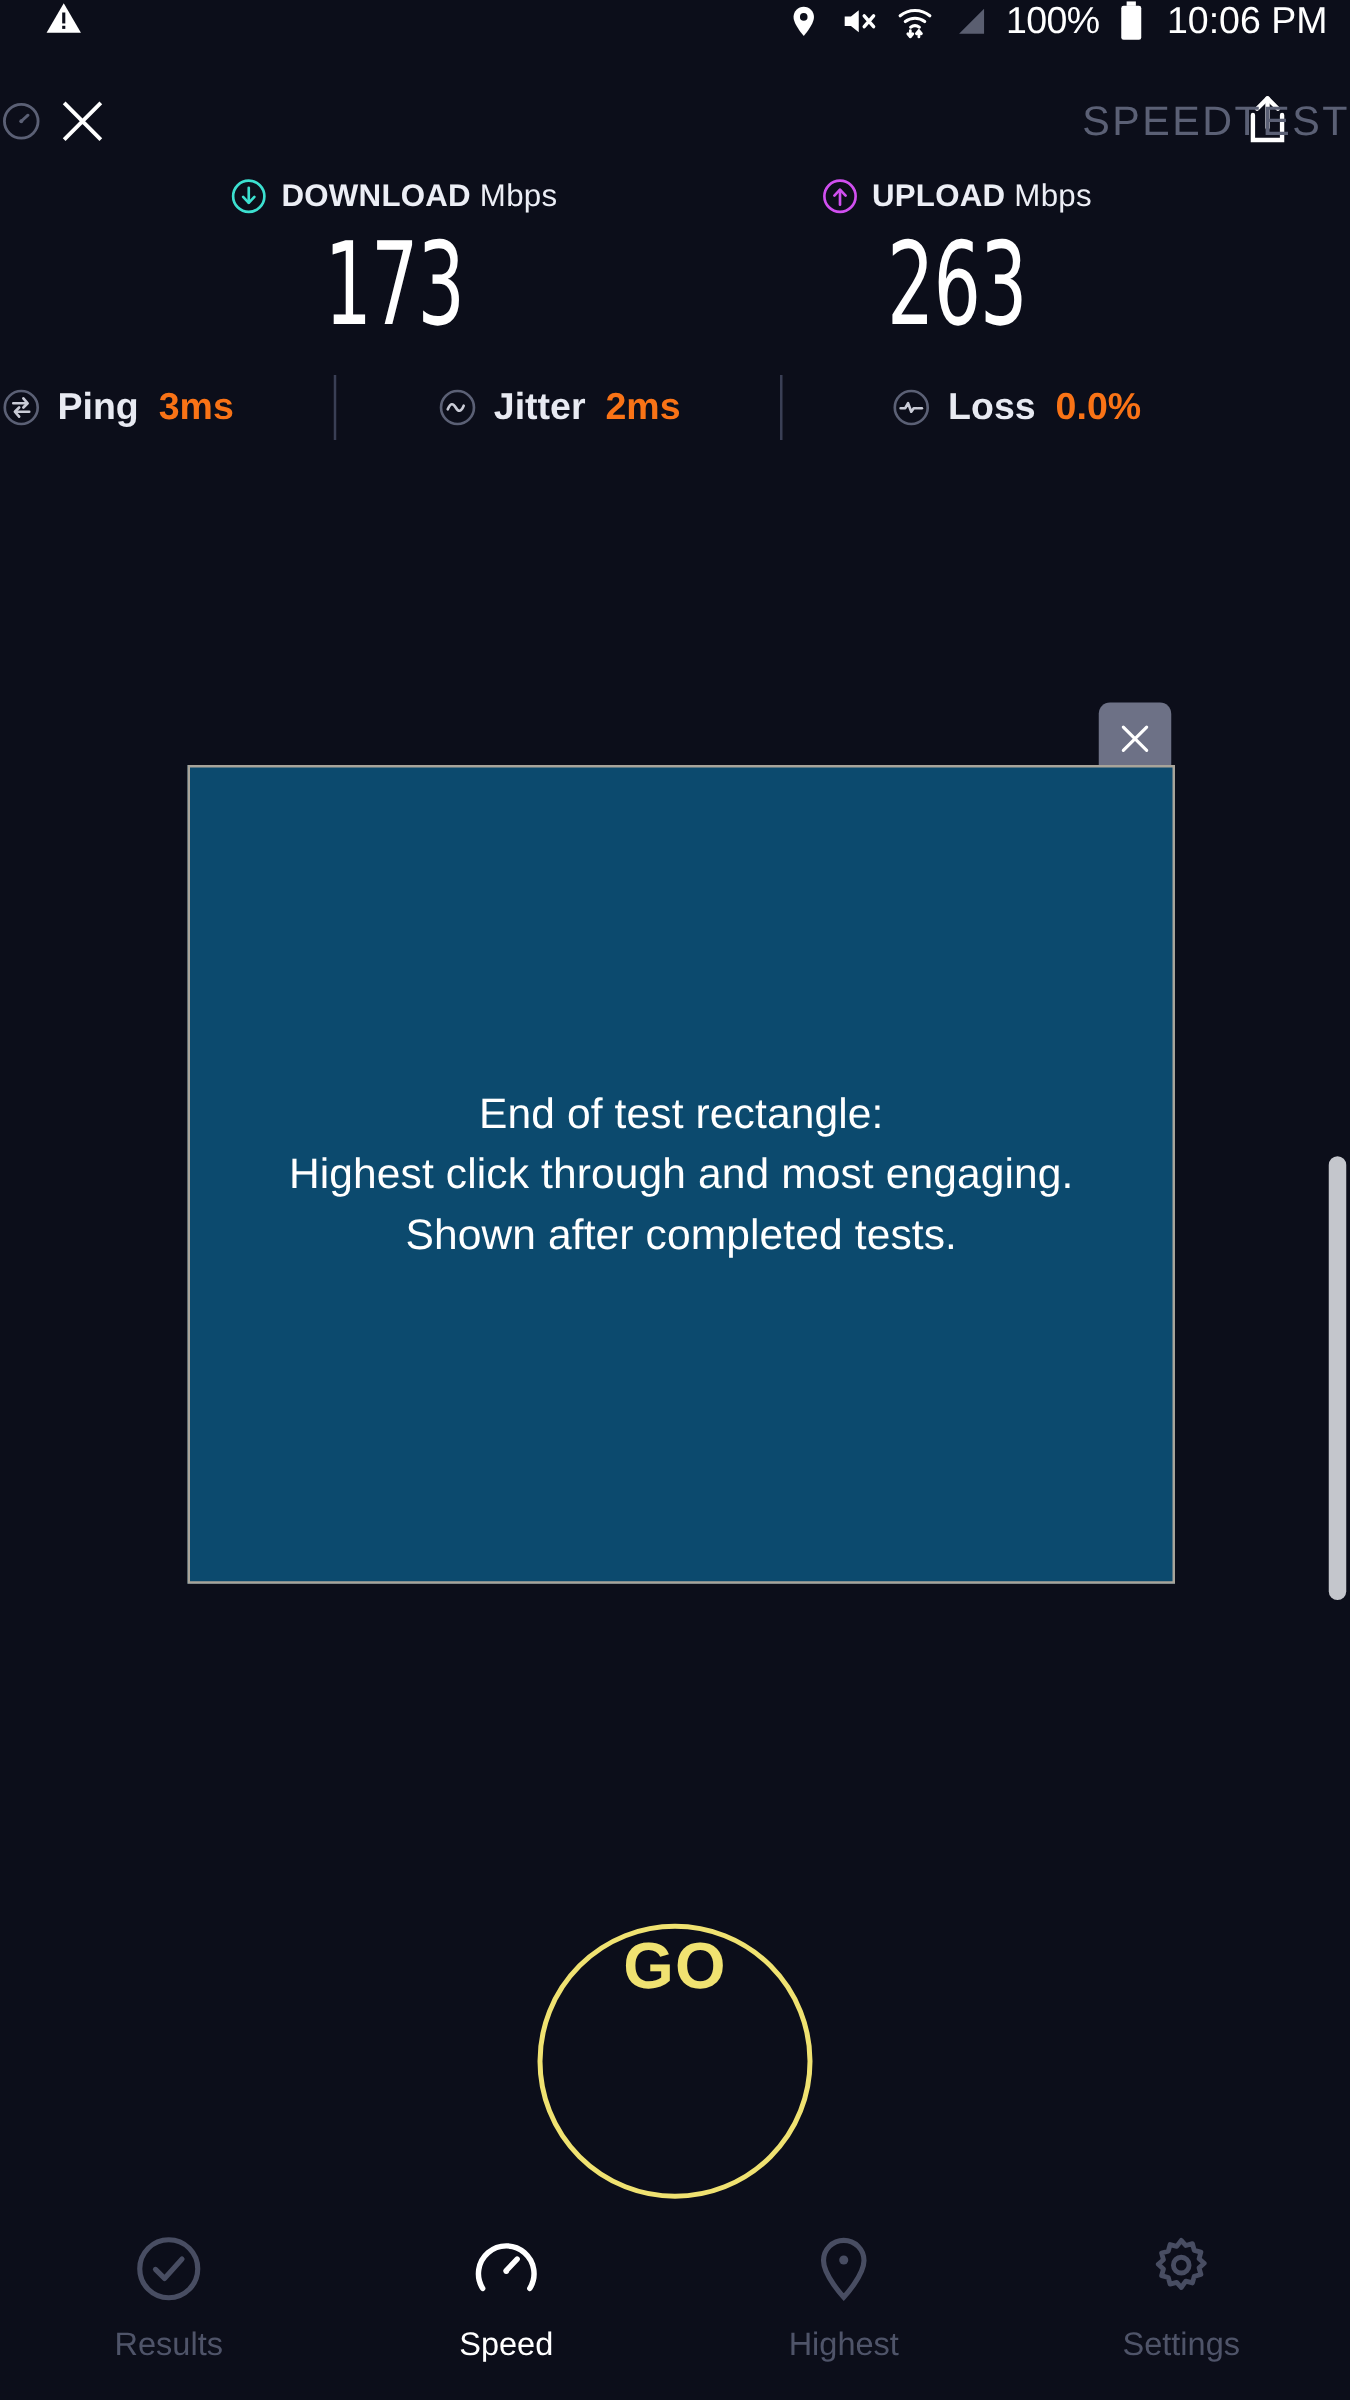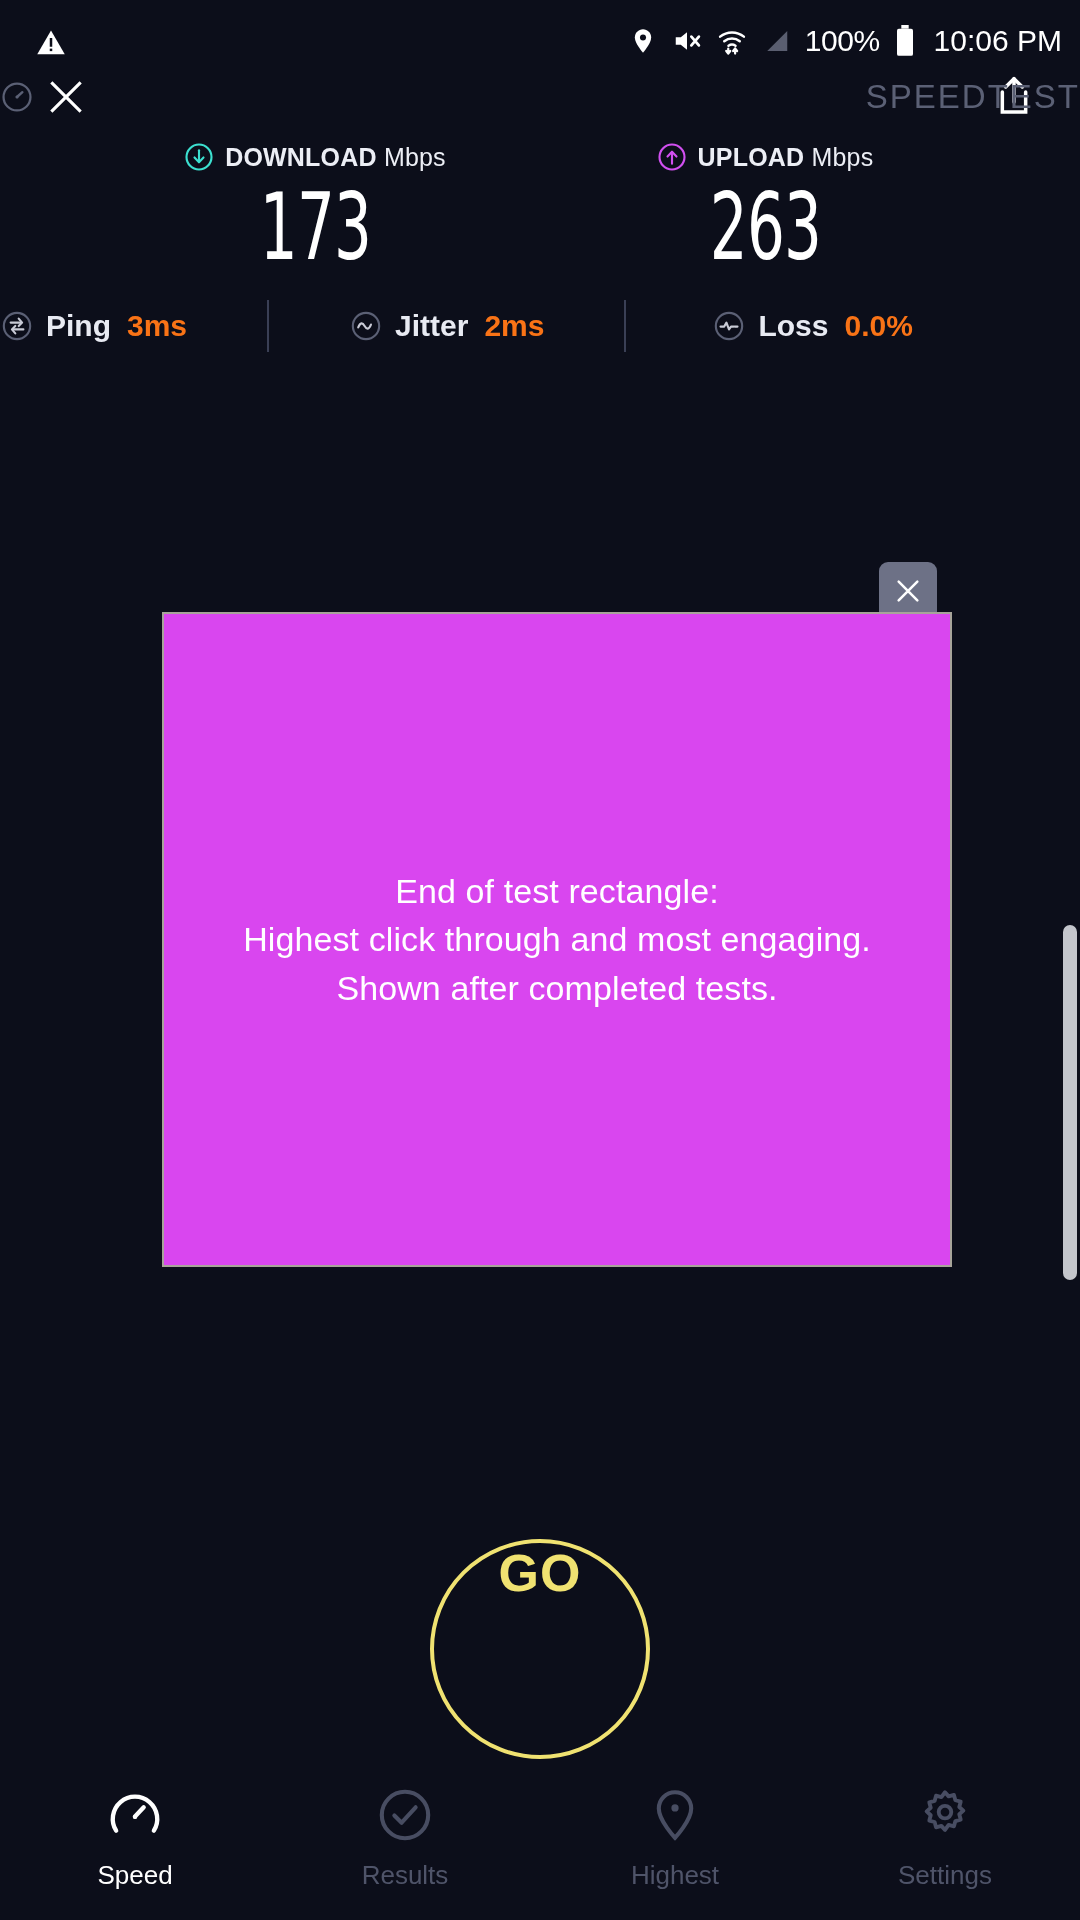--- a/index.html
+++ b/index.html
@@ -12,21 +12,21 @@
   #app {
     position:relative;
     width:1080px; height:1920px;
     background:#0c0e1a;
   }
 
   
   .statusbar {
     position:absolute; top:0; left:0;
     width:1080px; height:58px;
-    display:flex; align-items:flex-end;
+    display:flex; align-items:flex-start;
     padding:0 18px 0 36px;
     color:#ffffff;
   }
   .sb-left { display:flex; align-items:center; }
   .sb-right { margin-left:auto; display:flex; align-items:center; gap:14px; }
   .sb-battery-pct {
     font-size:30px; letter-spacing:-0.5px; font-weight:400; color:#ffffff;
   }
   .sb-time {
     font-size:30px; letter-spacing:0px; font-weight:400; color:#ffffff;
@@ -98,23 +98,23 @@
 
   
   .ad-close {
     position:absolute; left:879px; top:562px;
     width:58px; height:58px;
     background:#6d7186;
     border-radius:9px 9px 2px 2px;
     display:flex; align-items:center; justify-content:center;
   }
   .ad-rect {
-    position:absolute; left:162px; top:612px;
+    position:absolute; left:150px; top:612px;
     width:790px; height:655px;
-    background:#d946ef;
+    background:#0c4a6e;
     border:2px solid #a8a49a;
     display:flex; align-items:center; justify-content:center;
   }
   .ad-text {
     color:#ffffff; font-size:34px; line-height:1.42;
     text-align:center; white-space:pre-line; letter-spacing:0.1px;
   }
 
   
   .scrollbar-thumb {
@@ -308,44 +308,44 @@
   </div>
 
   <div class="scrollbar-thumb"></div>
 
   <div class="go-button">
     <span class="go-label">GO</span>
   </div>
 
   <div class="bottomnav">
 
+    <div class="nav-item inactive">
+      <span class="nav-ico">
+        <svg width="58" height="58" viewBox="0 0 24 24">
+          <circle cx="12" cy="12" r="9.6" stroke="#484d62" stroke-width="1.7" fill="none"></circle>
+          <path d="M7.6 12.2 L10.6 15.2 L16.4 8.8" stroke="#484d62" stroke-width="1.7" fill="none" stroke-linecap="round" stroke-linejoin="round"></path>
+        </svg>
+      </span>
+      <span class="nav-label">Results</span>
+    </div>
+
     <div class="nav-item active">
       <span class="nav-ico">
         <svg width="58" height="58" viewBox="0 0 24 24">
           <path d="M4.2 18.5 A9.2 9.2 0 1 1 19.8 18.5" stroke="#ffffff" stroke-width="1.8" fill="none" stroke-linecap="round"></path>
           <path d="M12 12.6 L15.6 8.8" stroke="#ffffff" stroke-width="1.8" fill="none" stroke-linecap="round"></path>
           <circle cx="12" cy="12.8" r="0.9" fill="#ffffff"></circle>
         </svg>
       </span>
       <span class="nav-label">Speed</span>
     </div>
 
     <div class="nav-item inactive">
       <span class="nav-ico">
         <svg width="58" height="58" viewBox="0 0 24 24">
-          <circle cx="12" cy="12" r="9.6" stroke="#484d62" stroke-width="1.7" fill="none"></circle>
-          <path d="M7.6 12.2 L10.6 15.2 L16.4 8.8" stroke="#484d62" stroke-width="1.7" fill="none" stroke-linecap="round" stroke-linejoin="round"></path>
-        </svg>
-      </span>
-      <span class="nav-label">Results</span>
-    </div>
-
-    <div class="nav-item inactive">
-      <span class="nav-ico">
-        <svg width="58" height="58" viewBox="0 0 24 24">
           <path d="M12 2.6c-3.7 0-6.7 3-6.7 6.7 0 5 6.7 12.1 6.7 12.1s6.7-7.1 6.7-12.1c0-3.7-3-6.7-6.7-6.7z" stroke="#484d62" stroke-width="1.7" fill="none"></path>
           <circle cx="12" cy="9.1" r="1.5" fill="#484d62"></circle>
         </svg>
       </span>
       <span class="nav-label">Highest</span>
     </div>
 
     <div class="nav-item inactive">
       <span class="nav-ico">
         <svg width="58" height="58" viewBox="0 0 24 24">

